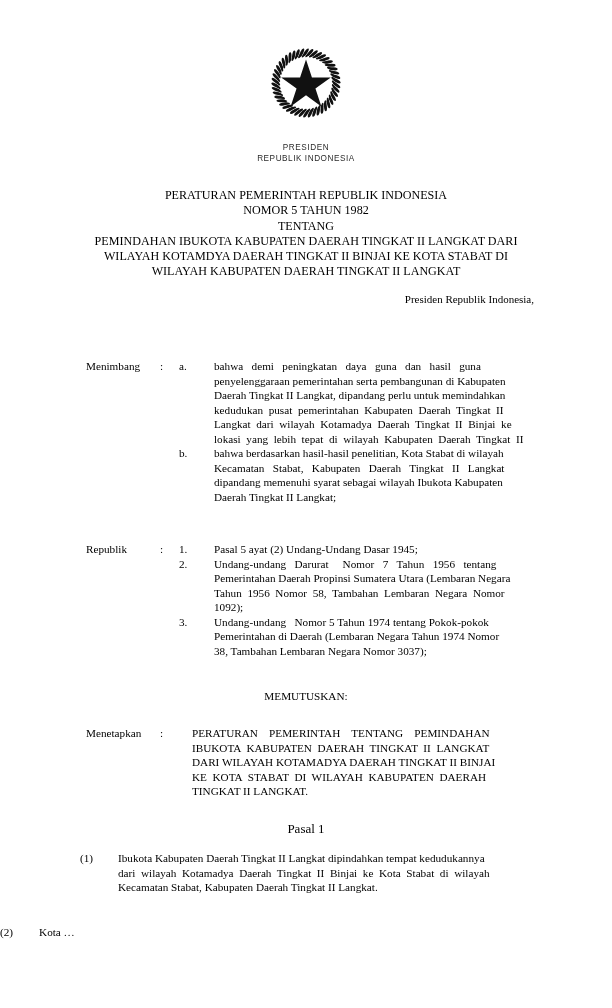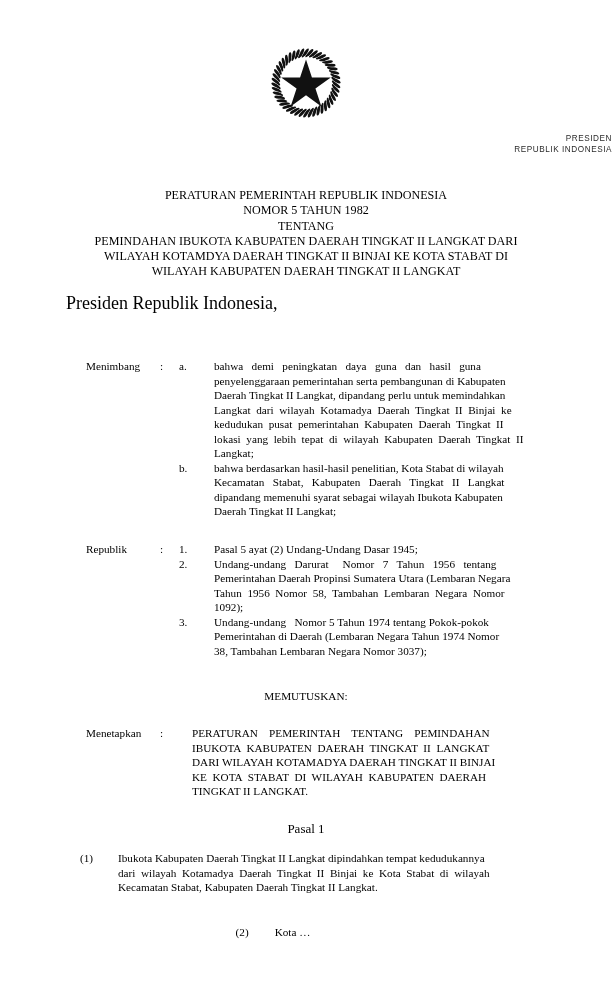--- a/index.html
+++ b/index.html
@@ -31,49 +31,48 @@
     width: 612px;
     text-align: center;
   }
   .emblem {
     width: 78px;
     height: 78px;
     margin: 0 auto;
     display: block;
   }
   .emblem-caption {
-    margin-top: 11px;
+    margin-top: 20px;
     font-family: "Liberation Sans", "DejaVu Sans", sans-serif;
     font-size: 8.2px;
     letter-spacing: 0.55px;
     line-height: 11.2px;
     color: #2b2b2b;
-    text-align: right;
   }
   .emblem-caption div { white-space: nowrap; }
 
   
   .title-block {
     position: absolute;
     left: 66px;
     top: 188px;
     width: 480px;
     text-align: center;
     font-size: 12.1px;
     line-height: 15.3px;
   }
   .title-block .line { white-space: nowrap; font-family: Liberation Serif, serif; }
 
   .presiden-line {
     position: absolute;
-    left: 66px;
+    left: 54px;
     top: 293px;
     width: 480px;
-    text-align: left;
-    font-size: 18px;
+    text-align: right;
+    font-size: 11px;
   }
 
   
   .clause {
     position: absolute;
     font-size: 11.2px;
     line-height: 14.55px;
   }
   .clause-label {
     position: absolute;
@@ -152,21 +151,21 @@
     top: 0;
     width: 30px;
   }
 
   
   .footer {
     position: absolute;
     left: 0;
     top: 926px;
     width: 546px;
-    text-align: center;
+    text-align: left;
     font-size: 11.2px;
   }
   .footer .fnum { margin-right: 26px; }
 </style>
 </head>
 <body>
 
 <div class="page">
 
   <div class="emblem-block">
@@ -297,24 +296,23 @@
   <div class="clause" style="left:86px; top:359px; width:460px;">
     <div class="clause-label">Menimbang</div>
     <div class="clause-colon">:</div>
     <div class="clause-items">
       <div class="item">
         <span class="marker">a.</span>
         <span class="body">
             <span class="jline l">bahwa   demi   peningkatan   daya   guna   dan   hasil   guna</span>
             <span class="jline l">penyelenggaraan pemerintahan serta pembangunan di Kabupaten</span>
             <span class="jline l">Daerah Tingkat II Langkat, dipandang perlu untuk memindahkan</span>
+            <span class="jline l">kedudukan  pusat  pemerintahan  Kabupaten  Daerah  Tingkat  II</span>
             <span class="jline l">Langkat  dari  wilayah  Kotamadya  Daerah  Tingkat  II  Binjai  ke</span>
-            <span class="jline l">kedudukan  pusat  pemerintahan  Kabupaten  Daerah  Tingkat  II</span>
             <span class="jline l">lokasi  yang  lebih  tepat  di  wilayah  Kabupaten  Daerah  Tingkat  II</span>
-            <span class="jline l">Langkat;</span>
           </span>
       </div>
       <div class="item">
         <span class="marker">b.</span>
         <span class="body">
             <span class="jline l">bahwa berdasarkan hasil-hasil penelitian, Kota Stabat di wilayah</span>
             <span class="jline l">Kecamatan   Stabat,   Kabupaten   Daerah   Tingkat   II   Langkat</span>
             <span class="jline l">dipandang memenuhi syarat sebagai wilayah Ibukota Kabupaten</span>
             <span class="jline l">Daerah Tingkat II Langkat;</span>
           </span>

